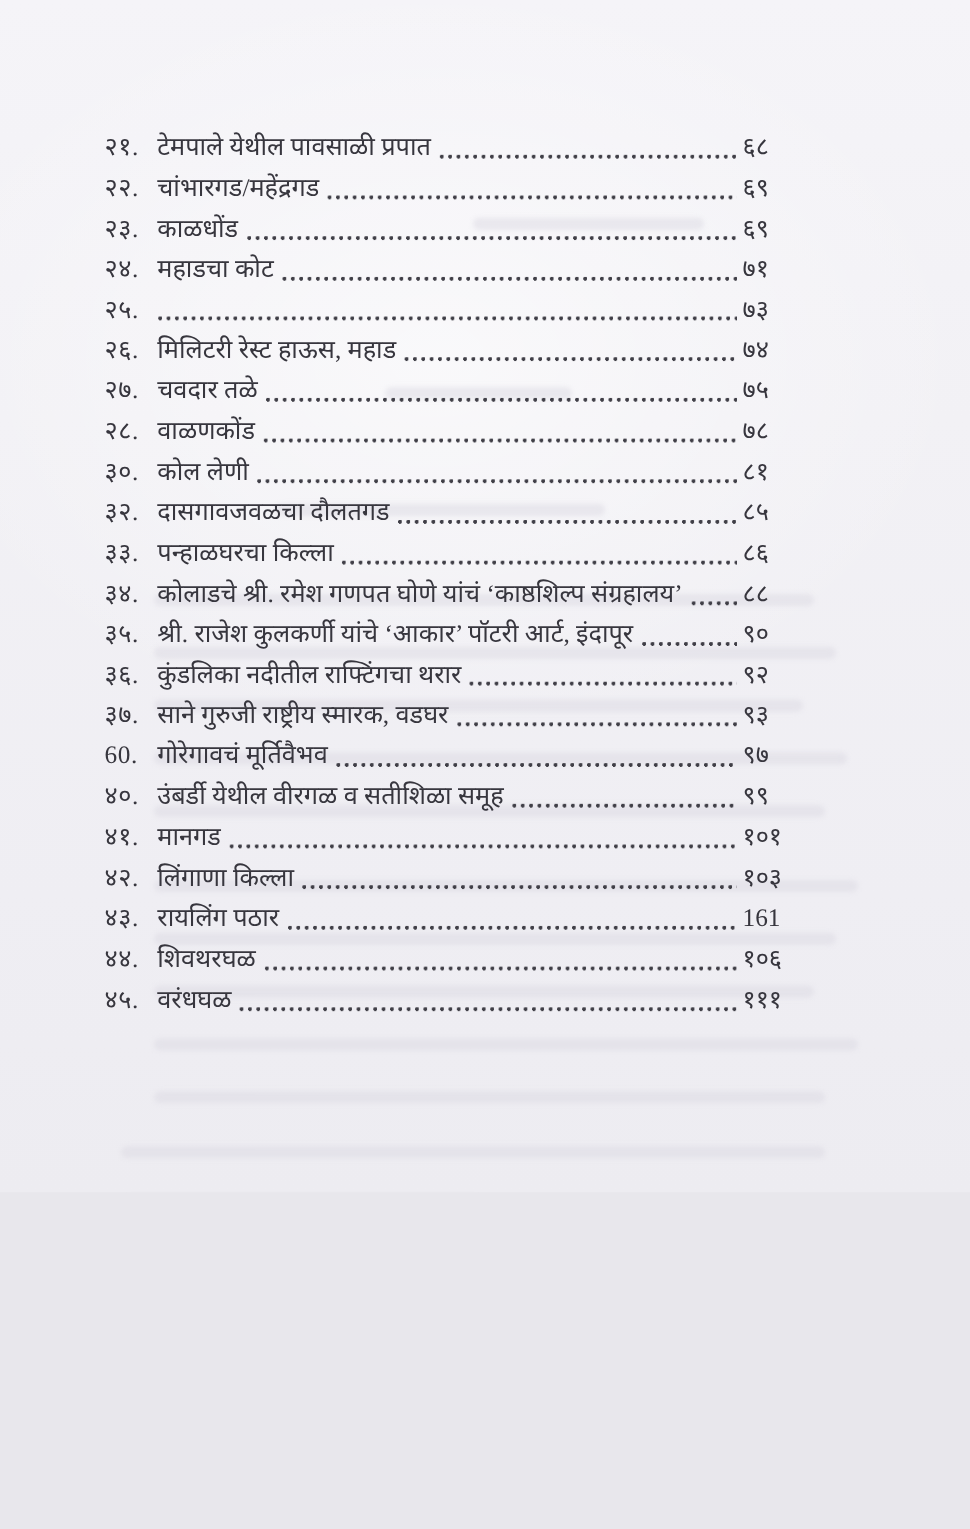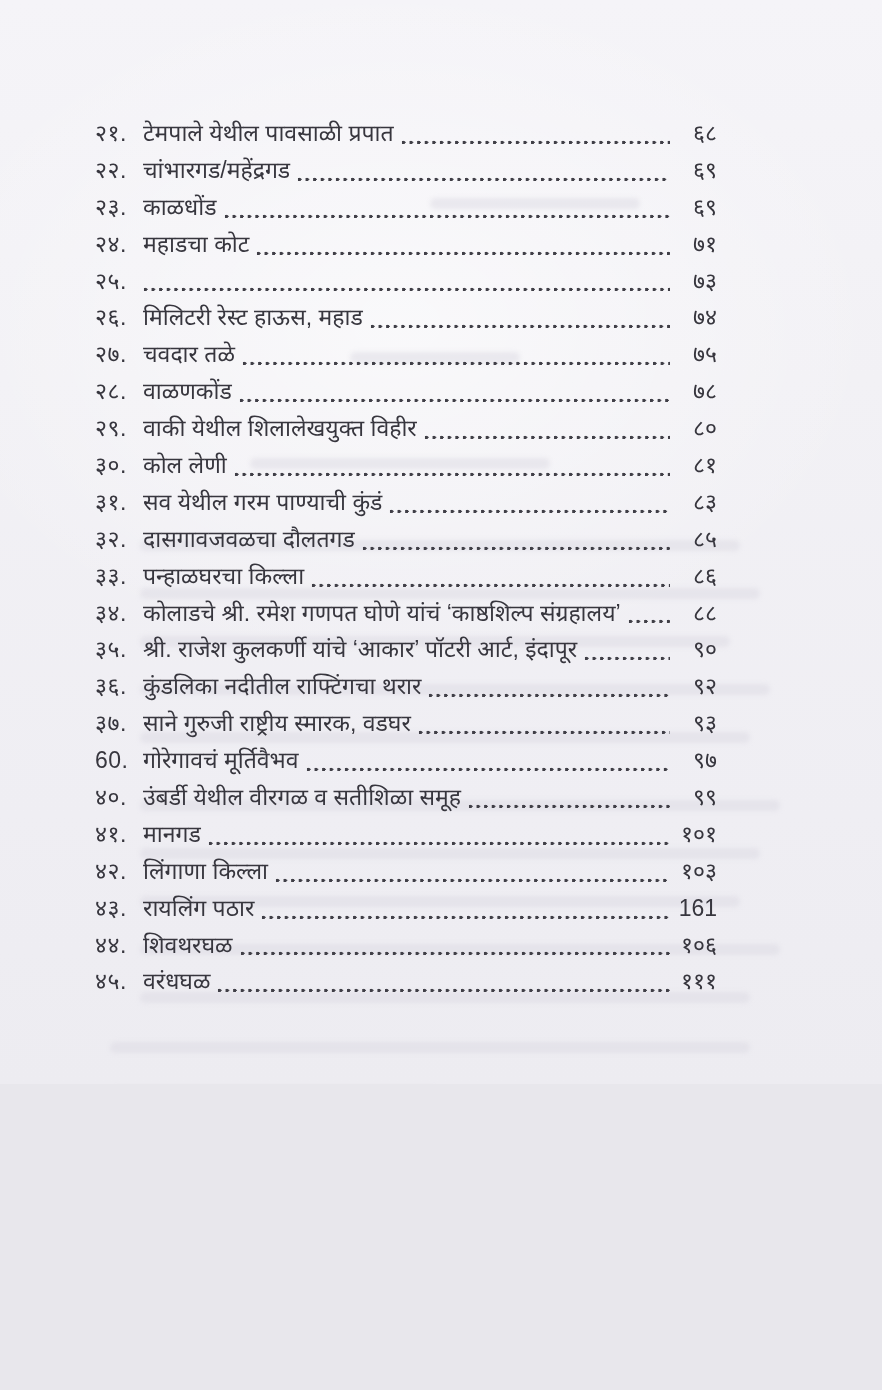--- a/index.html
+++ b/index.html
@@ -6,21 +6,21 @@
   body { background: #e8e7ec; }
 
   .page {
     position: relative;
     width: 882px;
     height: 1084px;
     margin: 0 auto;
     background:
       radial-gradient(ellipse 700px 500px at 45% 30%, rgba(255,255,255,0.55), rgba(255,255,255,0) 70%),
       linear-gradient(180deg, #f5f4f8 0%, #f2f1f5 35%, #efeef3 75%, #edecf1 100%);
-    font-family: Liberation Sans, sans-serif;
+    font-family: Liberation Serif, serif;
     color: #37363e;
     overflow: hidden;
   }
 
   
   .ghost {
     position: absolute;
     height: 11px;
     border-radius: 6px;
     background: #dbd9e2;
@@ -55,21 +55,20 @@
     align-self: flex-end;
     height: 7px;
     margin-bottom: 7px;
     background-image: radial-gradient(circle at 2.6px 3.4px, #403f47 1.65px, rgba(0,0,0,0) 1.95px);
     background-size: 7.6px 7px;
     background-repeat: repeat-x;
   }
   .toc-row .pg {
     flex: 0 0 auto;
     min-width: 42px;
-    text-align: right;
     padding-left: 5px;
   }
 
   .footer {
     position: absolute;
     top: 1246px;
     right: 152px;
     font-size: 23px;
     font-weight: bold;
     color: #312f38;
@@ -157,40 +156,28 @@
     <span class="pg">७५</span>
   </div>
 
   <div class="toc-row">
     <span class="num">२८.</span>
     <span class="title">वाळणकोंड</span>
     <span class="leader"></span>
     <span class="pg">७८</span>
   </div>
 
-  <div class="toc-row">
-    <span class="num">२९.</span>
-    <span class="title">वाकी येथील शिलालेखयुक्त विहीर</span>
-    <span class="leader"></span>
-    <span class="pg">८०</span>
-  </div>
 
   <div class="toc-row">
     <span class="num">३०.</span>
     <span class="title">कोल लेणी</span>
     <span class="leader"></span>
     <span class="pg">८१</span>
   </div>
 
-  <div class="toc-row">
-    <span class="num">३१.</span>
-    <span class="title">सव येथील गरम पाण्याची कुंडं</span>
-    <span class="leader"></span>
-    <span class="pg">८३</span>
-  </div>
 
   <div class="toc-row">
     <span class="num">३२.</span>
     <span class="title">दासगावजवळचा दौलतगड</span>
     <span class="leader"></span>
     <span class="pg">८५</span>
   </div>
 
   <div class="toc-row">
     <span class="num">३३.</span>

